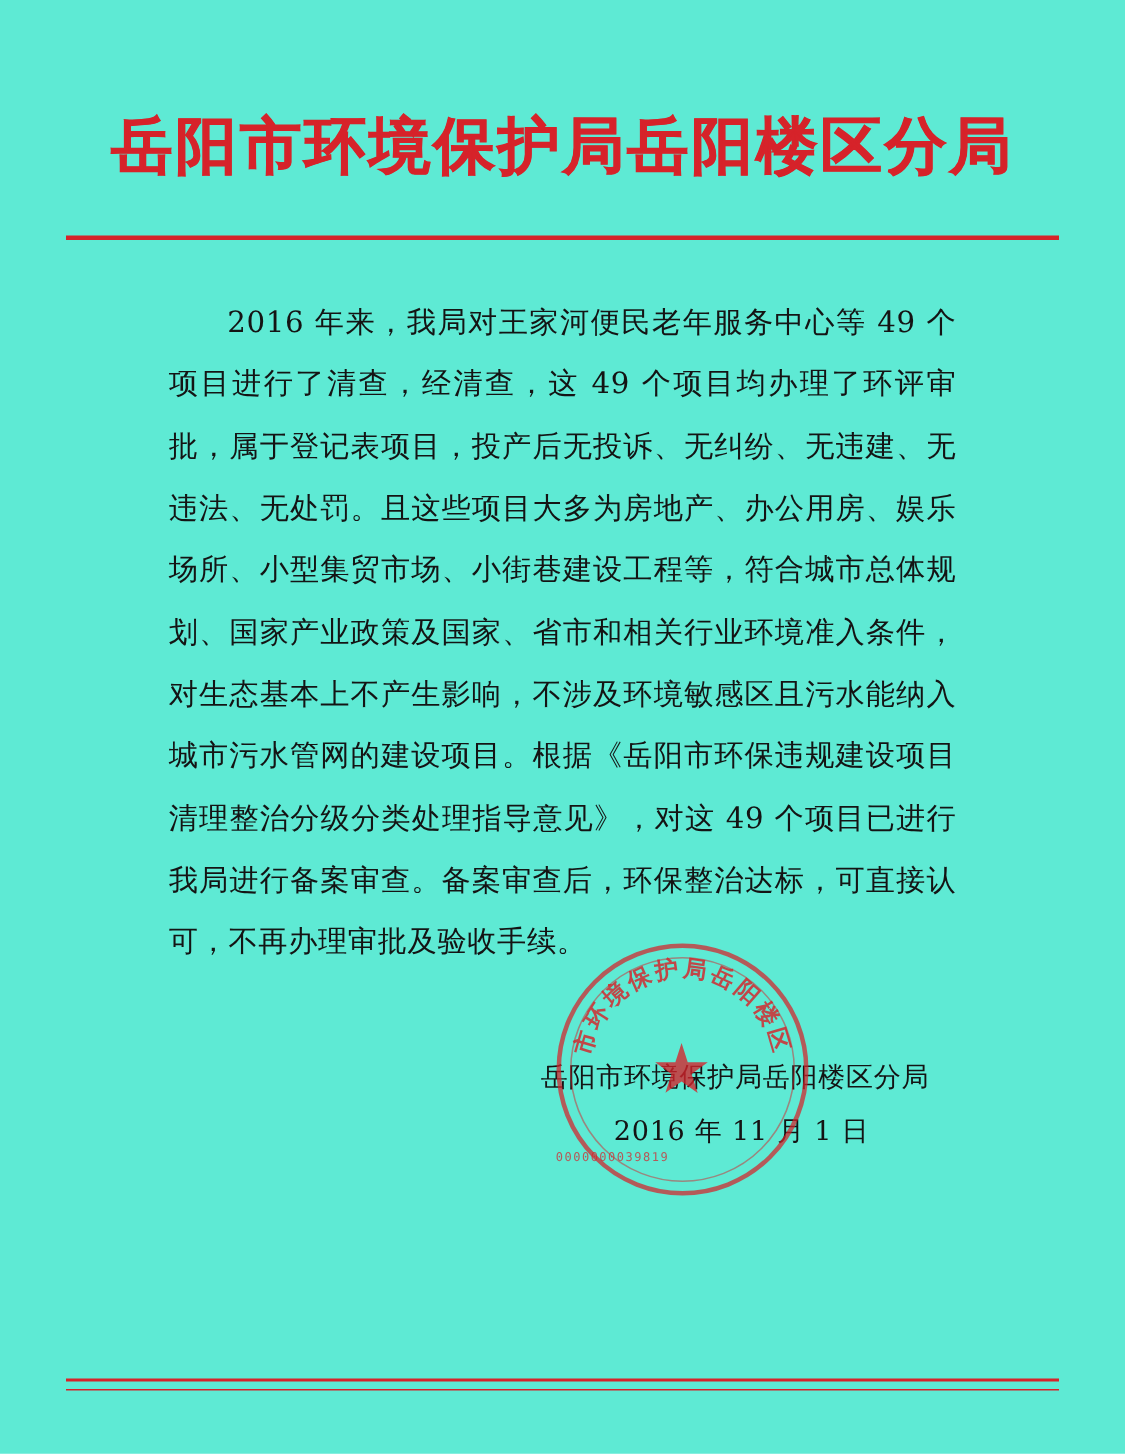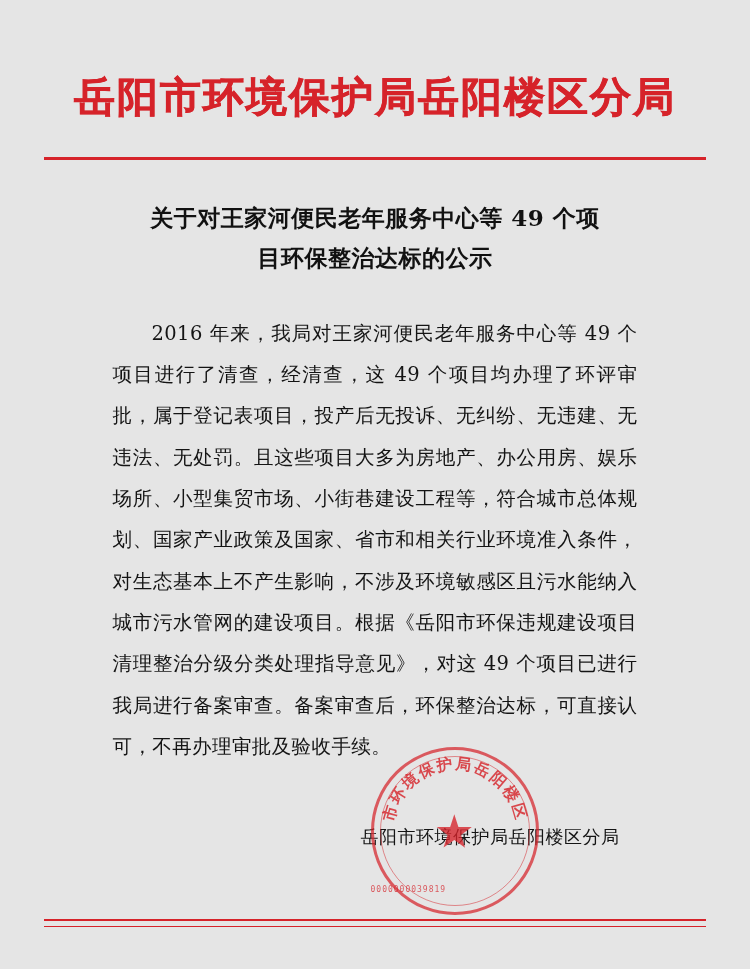--- a/index.html
+++ b/index.html
@@ -11,21 +11,21 @@
     height: 969px;
     background: #ffffff;
     font-family: "DejaVu Sans", "Liberation Sans", sans-serif;
     overflow: hidden;
   }
 
   .page {
     position: relative;
     width: 750px;
     height: 969px;
-    background: #e5e5e5;
+    background: #5eead4;
     box-sizing: border-box;
   }
 
   
   .letterhead {
     padding-top: 74px;
     text-align: center;
   }
   .org-title {
     font-family: "DejaVu Serif", "Liberation Serif", serif;
@@ -171,24 +171,20 @@
 <div class="page">
 
   <div class="letterhead">
     <div class="org-title">岳阳市环境保护局岳阳楼区分局</div>
   </div>
 
   <div class="rule-wrap">
     <div class="rule-thick"></div>
   </div>
 
-  <div class="doc-title">
-    <div>关于对王家河便民老年服务中心等 49 个项</div>
-    <div>目环保整治达标的公示</div>
-  </div>
 
   <div class="body-text">2016 年来，我局对王家河便民老年服务中心等 49 个项目进行了清查，经清查，这 49 个项目均办理了环评审批，属于登记表项目，投产后无投诉、无纠纷、无违建、无违法、无处罚。且这些项目大多为房地产、办公用房、娱乐场所、小型集贸市场、小街巷建设工程等，符合城市总体规划、国家产业政策及国家、省市和相关行业环境准入条件，对生态基本上不产生影响，不涉及环境敏感区且污水能纳入城市污水管网的建设项目。根据《岳阳市环保违规建设项目清理整治分级分类处理指导意见》，对这 49 个项目已进行我局进行备案审查。备案审查后，环保整治达标，可直接认可，不再办理审批及验收手续。</div>
 
   <div class="sign-block">
 
     <div class="seal">
       <div class="seal-outer"></div>
       <div class="seal-inner"></div>
       <svg class="seal-arc-text" viewBox="0 0 168 168">
         <defs>
@@ -196,20 +192,21 @@
         </defs>
         <text>
           <textPath href="#sealArc" startOffset="50%" text-anchor="middle">岳阳市环境保护局岳阳楼区分局</textPath>
         </text>
       </svg>
       <div class="seal-star">★</div>
       <div class="seal-bottom-text">0000000039819</div>
     </div>
 
     <div class="sign-org">岳阳市环境保护局岳阳楼区分局</div>
+    <div class="sign-date">2016 年 11 月 1 日</div>
   </div>
 
   <div class="footer-rules">
     <div class="rule-thin"></div>
     <div class="rule-gap"></div>
     <div class="rule-thin2"></div>
   </div>
 
 </div>
 

